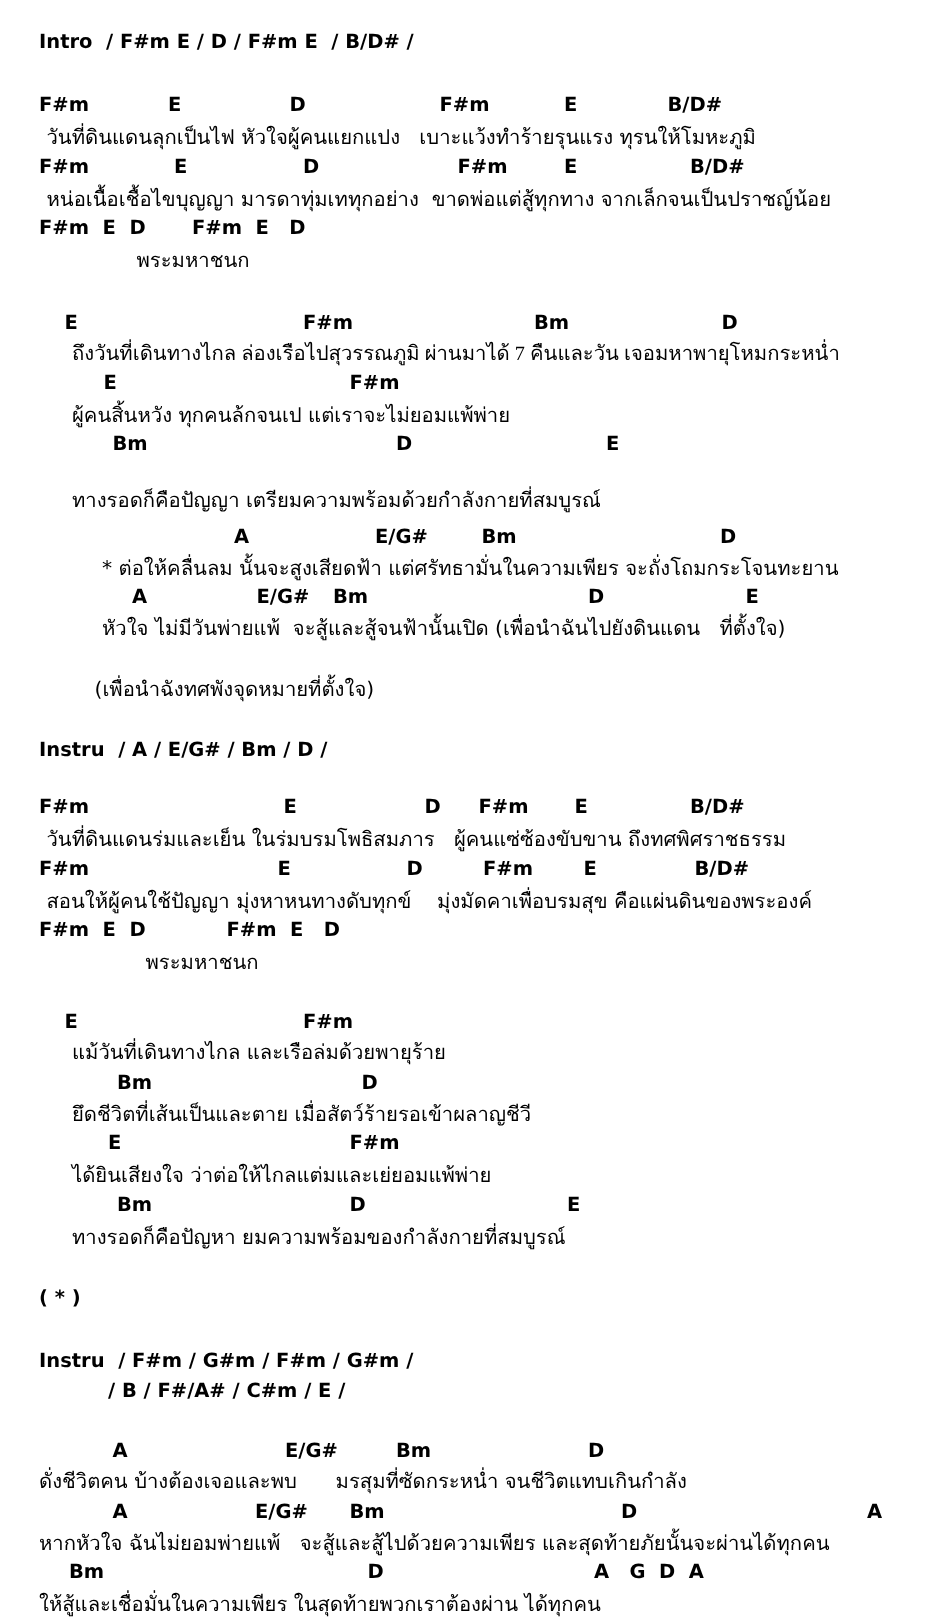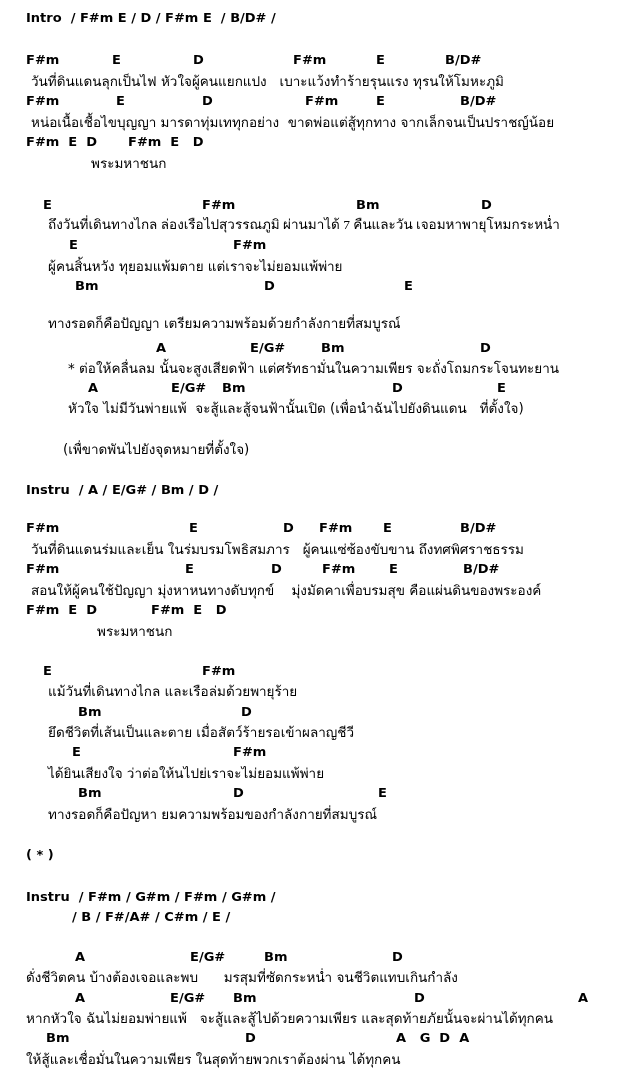--- a/index.html
+++ b/index.html
@@ -1,57 +1,57 @@
 <!DOCTYPE html>
 <html><head>
 <meta charset="utf-8">
 <style>
   html, body { margin:0; padding:0; background:#ffffff; }
   body { width:620px; height:1080px; position:relative; overflow:hidden;
          font-family:"DejaVu Sans", "Liberation Sans", sans-serif; color:#000; }
-  .ln { position:absolute; white-space:pre; line-height:18px; height:18px; }
+  .ln { position:absolute; white-space:pre; line-height:18px; height:18px;margin-top:11px; }
   .hdr { font-weight:bold; font-size:13px; }
   .ch { position:absolute; font-weight:bold; font-size:13px; white-space:pre; line-height:18px; }
   .ly { font-size:13.5px; }
 </style>
 </head>
 <body>
 
 <div id="sheet">
     <div class="ln hdr" style="top: 9px; left: 26px;">Intro  / F#m E / D / F#m E  / B/D# /</div>
     <div class="ln" style="top: 51px; left: 0px; width: 620px;"><span class="ch" style="left: 26px; top: 0px;">F#m</span><span class="ch" style="left: 112px; top: 0px;">E</span><span class="ch" style="left: 193px; top: 0px;">D</span><span class="ch" style="left: 293px; top: 0px;">F#m</span><span class="ch" style="left: 376px; top: 0px;">E</span><span class="ch" style="left: 445px; top: 0px;">B/D#</span></div>
     <div class="ln ly" style="top: 72px; left: 31px;">วันที่ดินแดนลุกเป็นไฟ หัวใจผู้คนแยกแปง   เบาะแว้งทำร้ายรุนแรง ทุรนให้โมหะภูมิ</div>
     <div class="ln" style="top: 92px; left: 0px; width: 620px;"><span class="ch" style="left: 26px; top: 0px;">F#m</span><span class="ch" style="left: 116px; top: 0px;">E</span><span class="ch" style="left: 202px; top: 0px;">D</span><span class="ch" style="left: 305px; top: 0px;">F#m</span><span class="ch" style="left: 376px; top: 0px;">E</span><span class="ch" style="left: 460px; top: 0px;">B/D#</span></div>
     <div class="ln ly" style="top: 113px; left: 31px;">หน่อเนื้อเชื้อไขบุญญา มารดาทุ่มเททุกอย่าง  ขาดพ่อแต่สู้ทุกทาง จากเล็กจนเป็นปราชญ์น้อย</div>
     <div class="ln" style="top: 133px; left: 0px; width: 620px;"><span class="ch" style="left: 26px; top: 0px;">F#m  E  D</span><span class="ch" style="left: 128px; top: 0px;">F#m  E   D</span></div>
     <div class="ln ly" style="top: 154px; left: 91px;">พระมหาชนก</div>
     <div class="ln" style="top: 196px; left: 0px; width: 620px;"><span class="ch" style="left: 43px; top: 0px;">E</span><span class="ch" style="left: 202px; top: 0px;">F#m</span><span class="ch" style="left: 356px; top: 0px;">Bm</span><span class="ch" style="left: 481px; top: 0px;">D</span></div>
     <div class="ln ly" style="top: 216px; left: 48px; font-family: Liberation Serif, serif;">ถึงวันที่เดินทางไกล ล่องเรือไปสุวรรณภูมิ ผ่านมาได้ 7 คืนและวัน เจอมหาพายุโหมกระหน่ำ</div>
     <div class="ln" style="top: 236px; left: 0px; width: 620px;"><span class="ch" style="left: 69px; top: 0px;">E</span><span class="ch" style="left: 233px; top: 0px;">F#m</span></div>
-    <div class="ln ly" style="top: 257px; left: 48px;">ผู้คนสิ้นหวัง ทุยอมแพ้มตาย แต่เราจะไม่ยอมแพ้พ่าย</div>
+    <div class="ln ly" style="top: 257px; left: 48px;">ผู้คนสิ้นหวัง ทุกคนล้กจนเป แต่เราจะไม่ยอมแพ้พ่าย</div>
     <div class="ln" style="top: 277px; left: 0px; width: 620px;"><span class="ch" style="left: 75px; top: 0px;">Bm</span><span class="ch" style="left: 264px; top: 0px;">D</span><span class="ch" style="left: 404px; top: 0px;">E</span></div>
     <div class="ln ly" style="top: 314px; left: 48px;">ทางรอดก็คือปัญญา เตรียมความพร้อมด้วยกำลังกายที่สมบูรณ์</div>
     <div class="ln" style="top: 339px; left: 0px; width: 620px;"><span class="ch" style="left: 156px; top: 0px;">A</span><span class="ch" style="left: 250px; top: 0px;">E/G#</span><span class="ch" style="left: 321px; top: 0px;">Bm</span><span class="ch" style="left: 480px; top: 0px;">D</span></div>
     <div class="ln ly" style="top: 359px; left: 68px;">* ต่อให้คลื่นลม นั้นจะสูงเสียดฟ้า แต่ศรัทธามั่นในความเพียร จะถั่งโถมกระโจนทะยาน</div>
     <div class="ln" style="top: 379px; left: 0px; width: 620px;"><span class="ch" style="left: 88px; top: 0px;">A</span><span class="ch" style="left: 171px; top: 0px;">E/G#</span><span class="ch" style="left: 222px; top: 0px;">Bm</span><span class="ch" style="left: 392px; top: 0px;">D</span><span class="ch" style="left: 497px; top: 0px;">E</span></div>
     <div class="ln ly" style="top: 399px; left: 68px;">หัวใจ ไม่มีวันพ่ายแพ้  จะสู้และสู้จนฟ้านั้นเปิด (เพื่อนำฉันไปยังดินแดน   ที่ตั้งใจ)</div>
-    <div class="ln ly" style="top: 440px; left: 63px;">(เพื่ขาดพันไปยังจุดหมายที่ตั้งใจ)</div>
+    <div class="ln ly" style="top: 440px; left: 63px;">(เพื่อนำฉังทศพังจุดหมายที่ตั้งใจ)</div>
     <div class="ln hdr" style="top: 481px; left: 26px;">Instru  / A / E/G# / Bm / D /</div>
     <div class="ln" style="top: 519px; left: 0px; width: 620px;"><span class="ch" style="left: 26px; top: 0px;">F#m</span><span class="ch" style="left: 189px; top: 0px;">E</span><span class="ch" style="left: 283px; top: 0px;">D</span><span class="ch" style="left: 319px; top: 0px;">F#m</span><span class="ch" style="left: 383px; top: 0px;">E</span><span class="ch" style="left: 460px; top: 0px;">B/D#</span></div>
     <div class="ln ly" style="top: 540px; left: 31px;">วันที่ดินแดนร่มและเย็น ในร่มบรมโพธิสมภาร   ผู้คนแซ่ซ้องขับขาน ถึงทศพิศราชธรรม</div>
     <div class="ln" style="top: 560px; left: 0px; width: 620px;"><span class="ch" style="left: 26px; top: 0px;">F#m</span><span class="ch" style="left: 185px; top: 0px;">E</span><span class="ch" style="left: 271px; top: 0px;">D</span><span class="ch" style="left: 322px; top: 0px;">F#m</span><span class="ch" style="left: 389px; top: 0px;">E</span><span class="ch" style="left: 463px; top: 0px;">B/D#</span></div>
     <div class="ln ly" style="top: 581px; left: 31px;">สอนให้ผู้คนใช้ปัญญา มุ่งหาหนทางดับทุกข์    มุ่งมัดคาเพื่อบรมสุข คือแผ่นดินของพระองค์</div>
     <div class="ln" style="top: 601px; left: 0px; width: 620px;"><span class="ch" style="left: 26px; top: 0px;">F#m  E  D</span><span class="ch" style="left: 151px; top: 0px;">F#m  E   D</span></div>
     <div class="ln ly" style="top: 622px; left: 97px;">พระมหาชนก</div>
     <div class="ln" style="top: 662px; left: 0px; width: 620px;"><span class="ch" style="left: 43px; top: 0px;">E</span><span class="ch" style="left: 202px; top: 0px;">F#m</span></div>
     <div class="ln ly" style="top: 682px; left: 48px;">แม้วันที่เดินทางไกล และเรือล่มด้วยพายุร้าย</div>
     <div class="ln" style="top: 703px; left: 0px; width: 620px;"><span class="ch" style="left: 78px; top: 0px;">Bm</span><span class="ch" style="left: 241px; top: 0px;">D</span></div>
     <div class="ln ly" style="top: 723px; left: 48px;">ยึดชีวิตที่เส้นเป็นและตาย เมื่อสัตว์ร้ายรอเข้าผลาญชีวี</div>
     <div class="ln" style="top: 743px; left: 0px; width: 620px;"><span class="ch" style="left: 72px; top: 0px;">E</span><span class="ch" style="left: 233px; top: 0px;">F#m</span></div>
-    <div class="ln ly" style="top: 764px; left: 48px;">ได้ยินเสียงใจ ว่าต่อให้นไปย่เราจะไม่ยอมแพ้พ่าย</div>
+    <div class="ln ly" style="top: 764px; left: 48px;">ได้ยินเสียงใจ ว่าต่อให้ไกลแต่มและเย่ยอมแพ้พ่าย</div>
     <div class="ln" style="top: 784px; left: 0px; width: 620px;"><span class="ch" style="left: 78px; top: 0px;">Bm</span><span class="ch" style="left: 233px; top: 0px;">D</span><span class="ch" style="left: 378px; top: 0px;">E</span></div>
     <div class="ln ly" style="top: 805px; left: 48px;">ทางรอดก็คือปัญหา ยมความพร้อมของกำลังกายที่สมบูรณ์</div>
     <div class="ln hdr" style="top: 846px; left: 26px;">( * )</div>
     <div class="ln hdr" style="top: 888px; left: 26px;">Instru  / F#m / G#m / F#m / G#m /</div>
     <div class="ln hdr" style="top: 908px; left: 72px;">/ B / F#/A# / C#m / E /</div>
     <div class="ln" style="top: 948px; left: 0px; width: 620px;"><span class="ch" style="left: 75px; top: 0px;">A</span><span class="ch" style="left: 190px; top: 0px;">E/G#</span><span class="ch" style="left: 264px; top: 0px;">Bm</span><span class="ch" style="left: 392px; top: 0px;">D</span></div>
     <div class="ln ly" style="top: 968px; left: 26px;">ดั่งชีวิตคน บ้างต้องเจอและพบ      มรสุมที่ซัดกระหน่ำ จนชีวิตแทบเกินกำลัง</div>
     <div class="ln" style="top: 989px; left: 0px; width: 620px;"><span class="ch" style="left: 75px; top: 0px;">A</span><span class="ch" style="left: 170px; top: 0px;">E/G#</span><span class="ch" style="left: 233px; top: 0px;">Bm</span><span class="ch" style="left: 414px; top: 0px;">D</span><span class="ch" style="left: 578px; top: 0px;">A</span></div>
     <div class="ln ly" style="top: 1009px; left: 26px;">หากหัวใจ ฉันไม่ยอมพ่ายแพ้   จะสู้และสู้ไปด้วยความเพียร และสุดท้ายภัยนั้นจะผ่านได้ทุกคน</div>
     <div class="ln" style="top: 1029px; left: 0px; width: 620px;"><span class="ch" style="left: 46px; top: 0px;">Bm</span><span class="ch" style="left: 245px; top: 0px;">D</span><span class="ch" style="left: 396px; top: 0px;">A   G  D  A</span></div>

